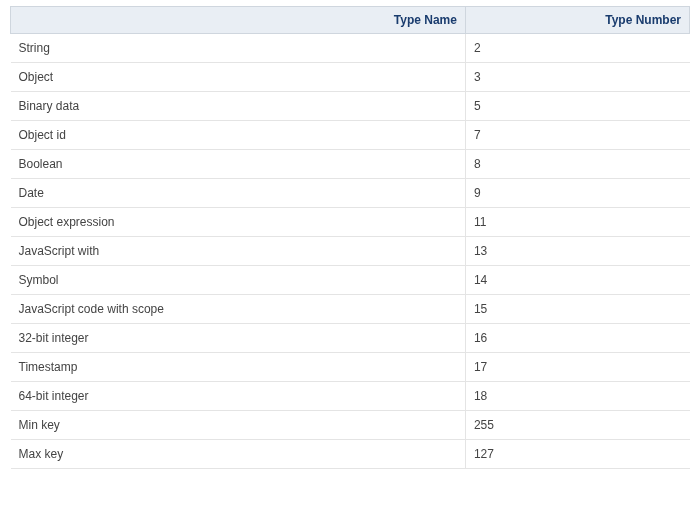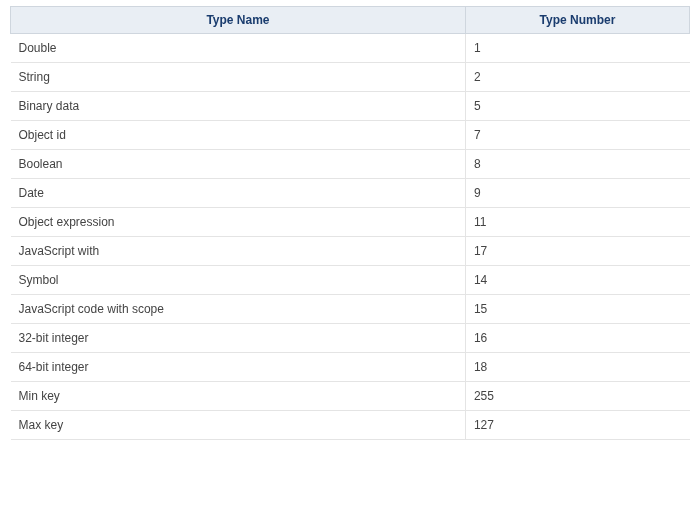--- a/index.html
+++ b/index.html
@@ -17,21 +17,21 @@
     padding: 6px 10px 0 10px;
   }
   table {
     width: 100%;
     border-collapse: collapse;
     table-layout: fixed;
   }
   th {
     background: #e9eef4;
     color: #1a3c6e;
-    text-align: center;
+    text-align: right;
     font-weight: bold;
     font-size: 12px;
     padding: 6px 8px;
     border: 1px solid #cfd6de;
   }
   td {
     padding: 7px 8px;
     border-bottom: 1px solid #e4e4e4;
     color: #444444;
     font-size: 12px;
@@ -52,26 +52,26 @@
       <col class="num">
     </colgroup>
     <thead>
       <tr>
         <th>Type Name</th>
         <th>Type Number</th>
       </tr>
     </thead>
     <tbody>
       <tr>
-        <td>Double</td>
-        <td class="num-cell">1</td>
+        <td>String</td>
+        <td class="num-cell">2</td>
       </tr>
       <tr>
-        <td>String</td>
-        <td class="num-cell">2</td>
+        <td>Object</td>
+        <td class="num-cell">3</td>
       </tr>
       <tr>
         <td>Binary data</td>
         <td class="num-cell">5</td>
       </tr>
       <tr>
         <td>Object id</td>
         <td class="num-cell">7</td>
       </tr>
       <tr>
@@ -81,33 +81,37 @@
       <tr>
         <td>Date</td>
         <td class="num-cell">9</td>
       </tr>
       <tr>
         <td>Object expression</td>
         <td class="num-cell">11</td>
       </tr>
       <tr>
         <td>JavaScript with</td>
-        <td class="num-cell">17</td>
+        <td class="num-cell">13</td>
       </tr>
       <tr>
         <td>Symbol</td>
         <td class="num-cell">14</td>
       </tr>
       <tr>
         <td>JavaScript code with scope</td>
         <td class="num-cell">15</td>
       </tr>
       <tr>
         <td>32-bit integer</td>
         <td class="num-cell">16</td>
+      </tr>
+      <tr>
+        <td>Timestamp</td>
+        <td class="num-cell">17</td>
       </tr>
       <tr>
         <td>64-bit integer</td>
         <td class="num-cell">18</td>
       </tr>
       <tr>
         <td>Min key</td>
         <td class="num-cell">255</td>
       </tr>
       <tr>

